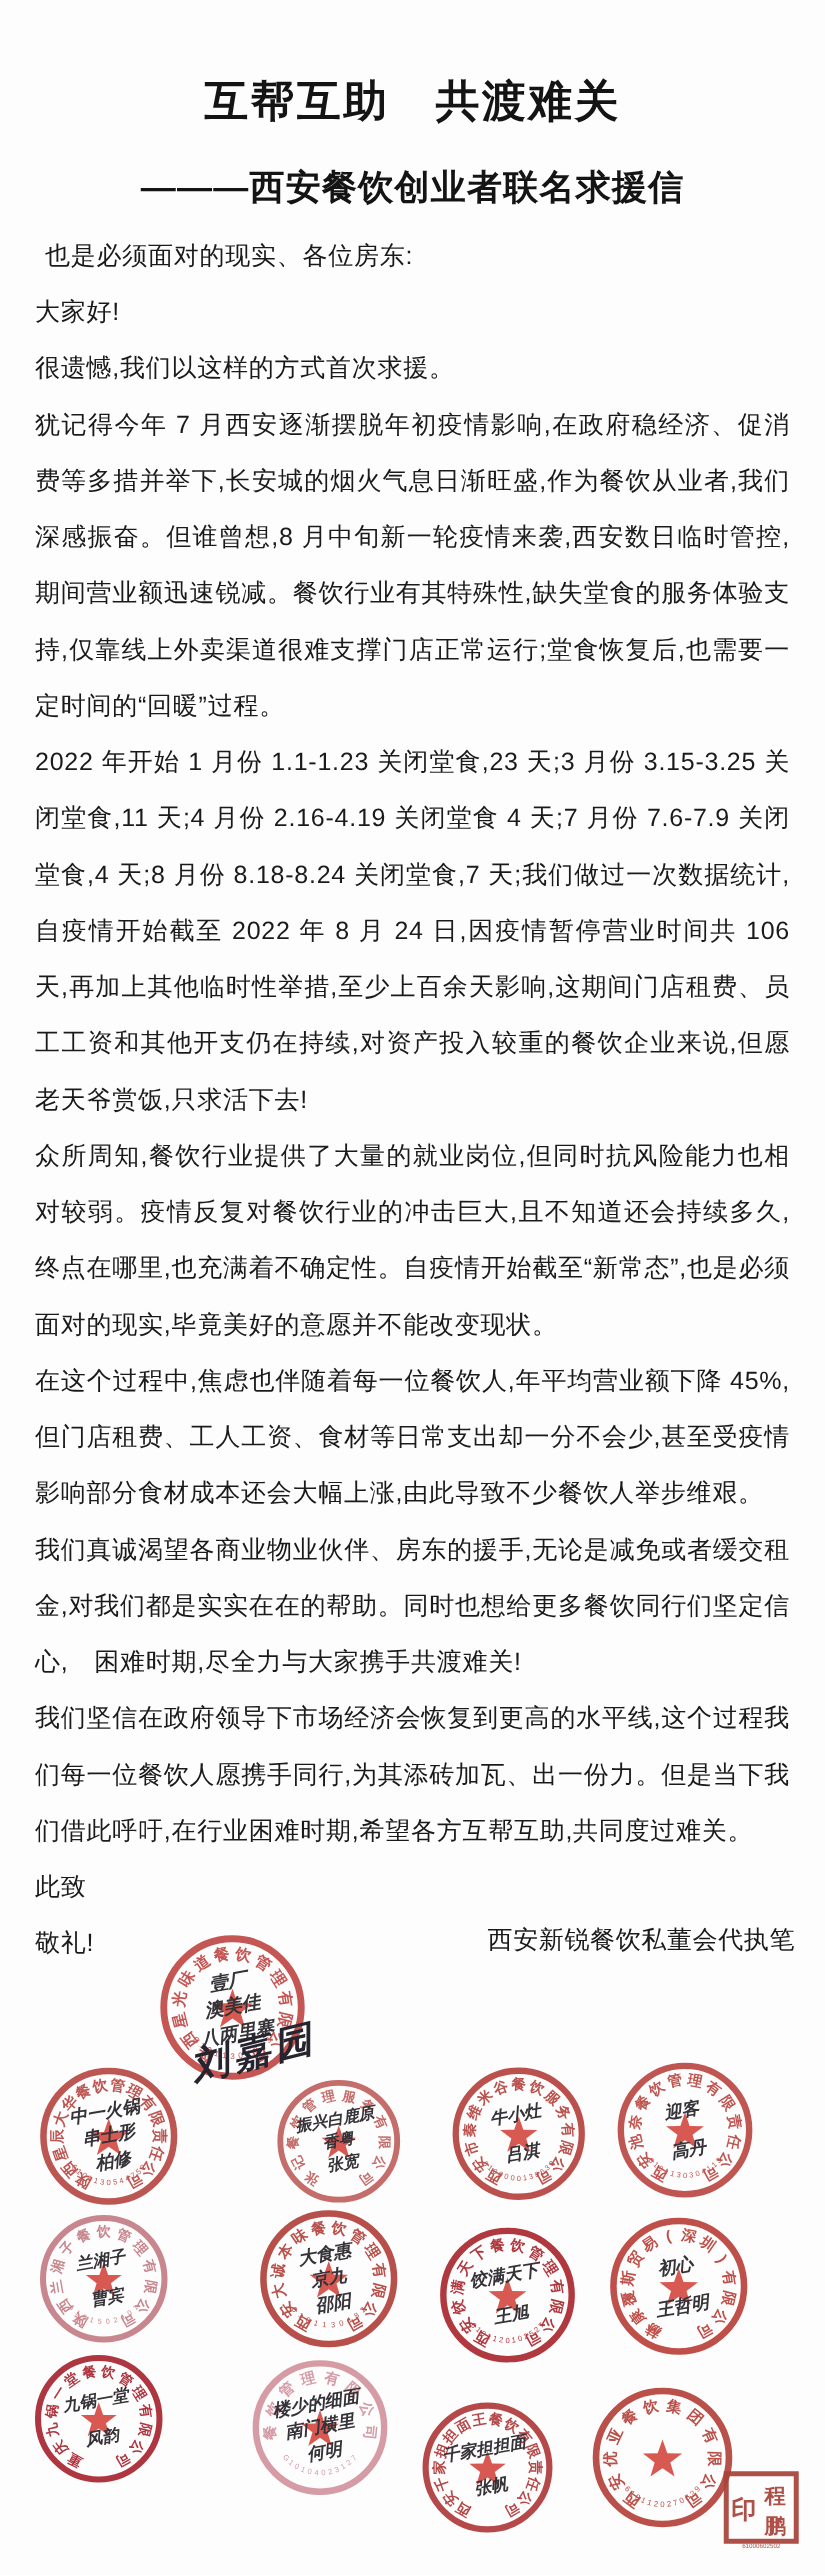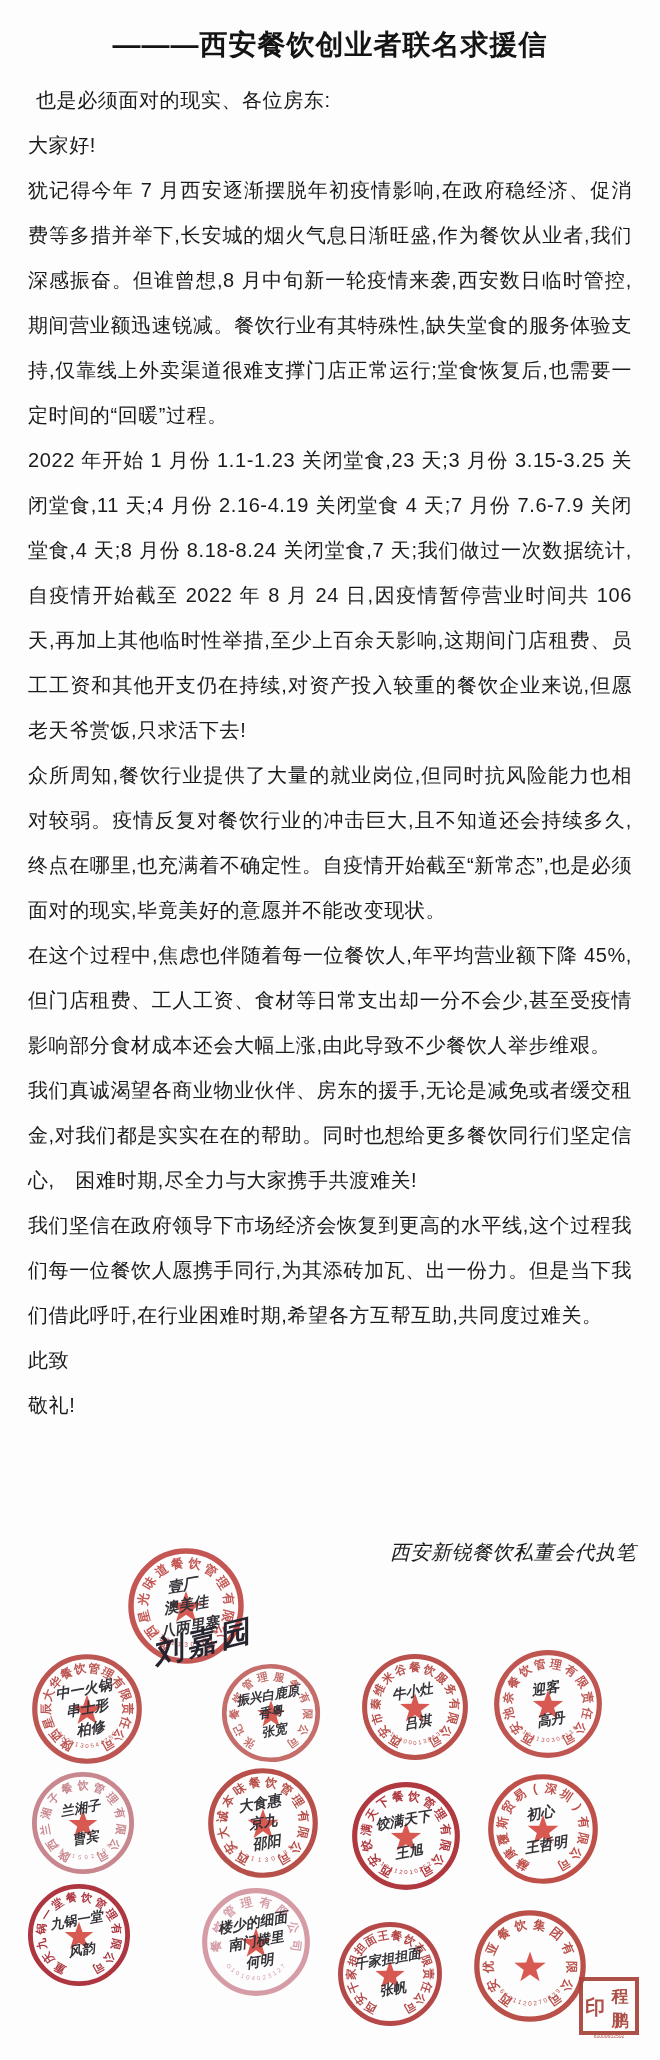--- a/index.html
+++ b/index.html
@@ -17,39 +17,41 @@
   }
   .body-text{
     padding:14px 28px 0 28px;font-size:20px;line-height:45px;
     text-align:justify;text-justify:inter-character;letter-spacing:0.6px;
   }
   .body-text p{margin:0;}
   .salutation{padding-left:8px;}
   .closing{margin-top:0;}
   .signoff{
     position:absolute;right:24px;top:1524px;text-align:center;
-    font-size:20px;line-height:57px;letter-spacing:0.5px;white-space:nowrap;font-style:italic;
+    font-size:20px;line-height:57px;letter-spacing:0.5px;white-space:nowrap;
   }
   .stamps-layer{position:absolute;left:0;top:0;width:660px;height:2060px;pointer-events:none;}
   .stamp{position:absolute;opacity:0.93;}
   .signature{
     position:absolute;font-family:"DejaVu Serif",serif;font-style:italic;font-weight:bold;
     color:#26242e;transform:rotate(-14deg);font-size:30px;letter-spacing:4px;white-space:nowrap;
   }
 </style>
 </head>
 <body>
 
 <div class="page">
 
+  <h1 class="title">互帮互助　共渡难关</h1>
   <h2 class="subtitle">———西安餐饮创业者联名求援信</h2>
 
   <div class="body-text">
     <p class="salutation">也是必须面对的现实、各位房东:</p>
     <p>大家好!</p>
+    <p>很遗憾,我们以这样的方式首次求援。</p>
     <p>犹记得今年 7 月西安逐渐摆脱年初疫情影响,在政府稳经济、促消费等多措并举下,长安城的烟火气息日渐旺盛,作为餐饮从业者,我们深感振奋。但谁曾想,8 月中旬新一轮疫情来袭,西安数日临时管控,期间营业额迅速锐减。餐饮行业有其特殊性,缺失堂食的服务体验支持,仅靠线上外卖渠道很难支撑门店正常运行;堂食恢复后,也需要一定时间的“回暖”过程。</p>
     <p>2022 年开始 1 月份 1.1-1.23 关闭堂食,23 天;3 月份 3.15-3.25 关闭堂食,11 天;4 月份 2.16-4.19 关闭堂食 4 天;7 月份 7.6-7.9 关闭堂食,4 天;8 月份 8.18-8.24 关闭堂食,7 天;我们做过一次数据统计,自疫情开始截至 2022 年 8 月 24 日,因疫情暂停营业时间共 106 天,再加上其他临时性举措,至少上百余天影响,这期间门店租费、员工工资和其他开支仍在持续,对资产投入较重的餐饮企业来说,但愿老天爷赏饭,只求活下去!</p>
     <p>众所周知,餐饮行业提供了大量的就业岗位,但同时抗风险能力也相对较弱。疫情反复对餐饮行业的冲击巨大,且不知道还会持续多久,终点在哪里,也充满着不确定性。自疫情开始截至“新常态”,也是必须面对的现实,毕竟美好的意愿并不能改变现状。</p>
     <p>在这个过程中,焦虑也伴随着每一位餐饮人,年平均营业额下降 45%,但门店租费、工人工资、食材等日常支出却一分不会少,甚至受疫情影响部分食材成本还会大幅上涨,由此导致不少餐饮人举步维艰。</p>
     <p>我们真诚渴望各商业物业伙伴、房东的援手,无论是减免或者缓交租金,对我们都是实实在在的帮助。同时也想给更多餐饮同行们坚定信心,　困难时期,尽全力与大家携手共渡难关!</p>
     <p>我们坚信在政府领导下市场经济会恢复到更高的水平线,这个过程我们每一位餐饮人愿携手同行,为其添砖加瓦、出一份力。但是当下我们借此呼吁,在行业困难时期,希望各方互帮互助,共同度过难关。</p>
     <p class="closing">此致</p>
     <p>敬礼!</p>
   </div>
 

